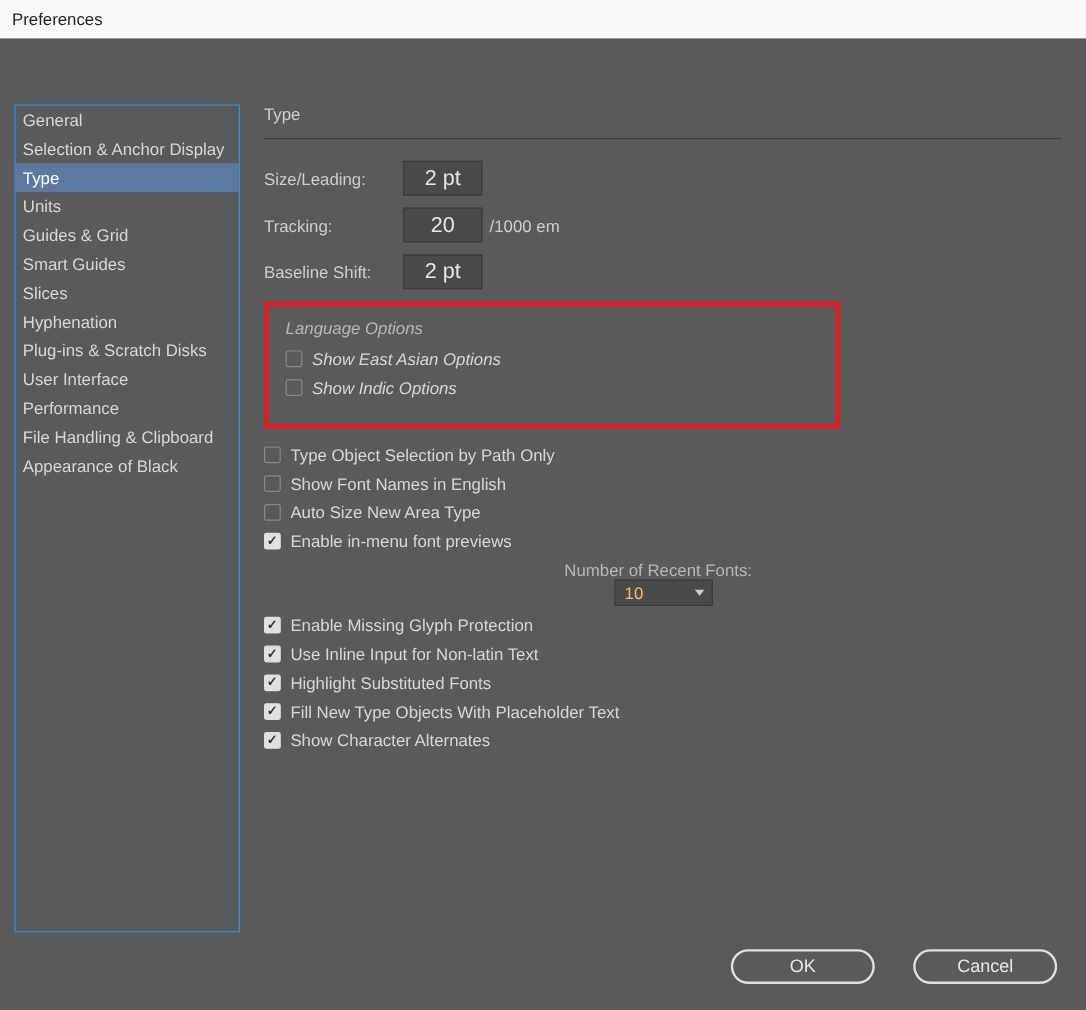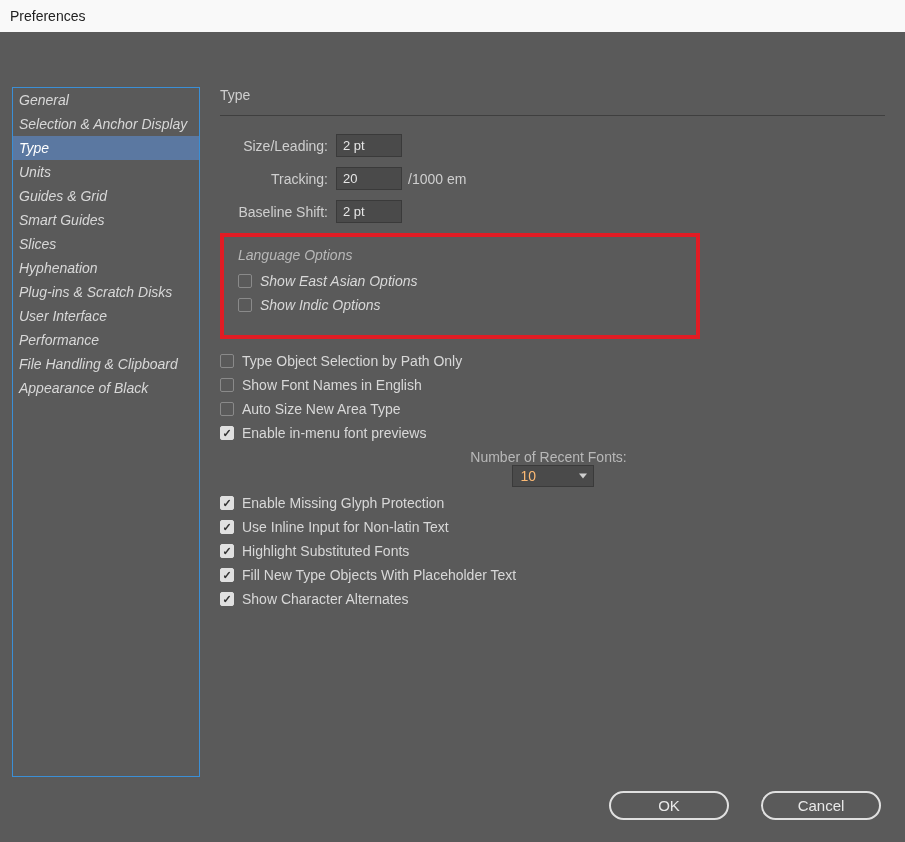--- a/index.html
+++ b/index.html
@@ -1,35 +1,35 @@
 <!DOCTYPE html>
 <html><head>
 <meta charset="utf-8">
 <style>
   * { box-sizing: border-box; margin: 0; padding: 0; }
   body { font-family: "Segoe UI", Tahoma, sans-serif; background: #fff; width: 905px; height: 842px; }
   .titlebar { padding: 8px 10px; font-size: 14px; color: #222; background: #f9f9f9; }
   .dialog { background: #5a5a5a; width: 905px; height: 810px; position: relative; }
   .sidebar {
     position: absolute; left: 12px; top: 55px; width: 188px; height: 690px;
-    border: 1px solid #3b8fd6; background: #5a5a5a; font-style: italic;
+    border: 1px solid #3b8fd6; background: #5a5a5a;
   }
   .sidebar-item {
     padding: 4px 6px; font-size: 14px; color: #d8d8d8; cursor: pointer;
     white-space: nowrap;
   }
   .sidebar-item.selected { background: #5b78a1; color: #fff; }
   .main { position: absolute; left: 220px; top: 55px; right: 20px; color: #cfcfcf; font-size: 14px; }
   .panel-title { color: #cfcfcf; font-size: 14px; margin-bottom: 12px; }
   .divider { border: none; border-top: 1px solid #3f3f3f; margin: 6px 0 18px 0; }
   .row { display: flex; align-items: center; margin-bottom: 10px; }
-  .row-label { width: 108px; text-align: right; margin-right: 8px; color: #cfcfcf; }
+  .row-label { width: 108px; margin-right: 8px; color: #cfcfcf; }
   .text-input {
     background: #4a4a4a; border: 1px solid #3a3a3a; color: #e6e6e6;
-    padding: 3px 6px; width: 66px; font-size: 13px;
+    padding: 3px 6px; width: 66px; font-size: 18px; text-align: center;
   }
   .unit { margin-left: 6px; color: #cfcfcf; }
   .fieldset {
     border: 1px solid #474747; padding: 10px 14px 14px 14px; margin-top: 4px; margin-bottom: 14px;
     position: relative;
   }
   .highlight-box { border: 4px solid #e11c24; }
   .fieldset-legend { color: #b8b8b8; font-size: 14px; margin-bottom: 10px; }
   .check-row { display: flex; align-items: center; margin: 8px 0; }
   .checkbox {

